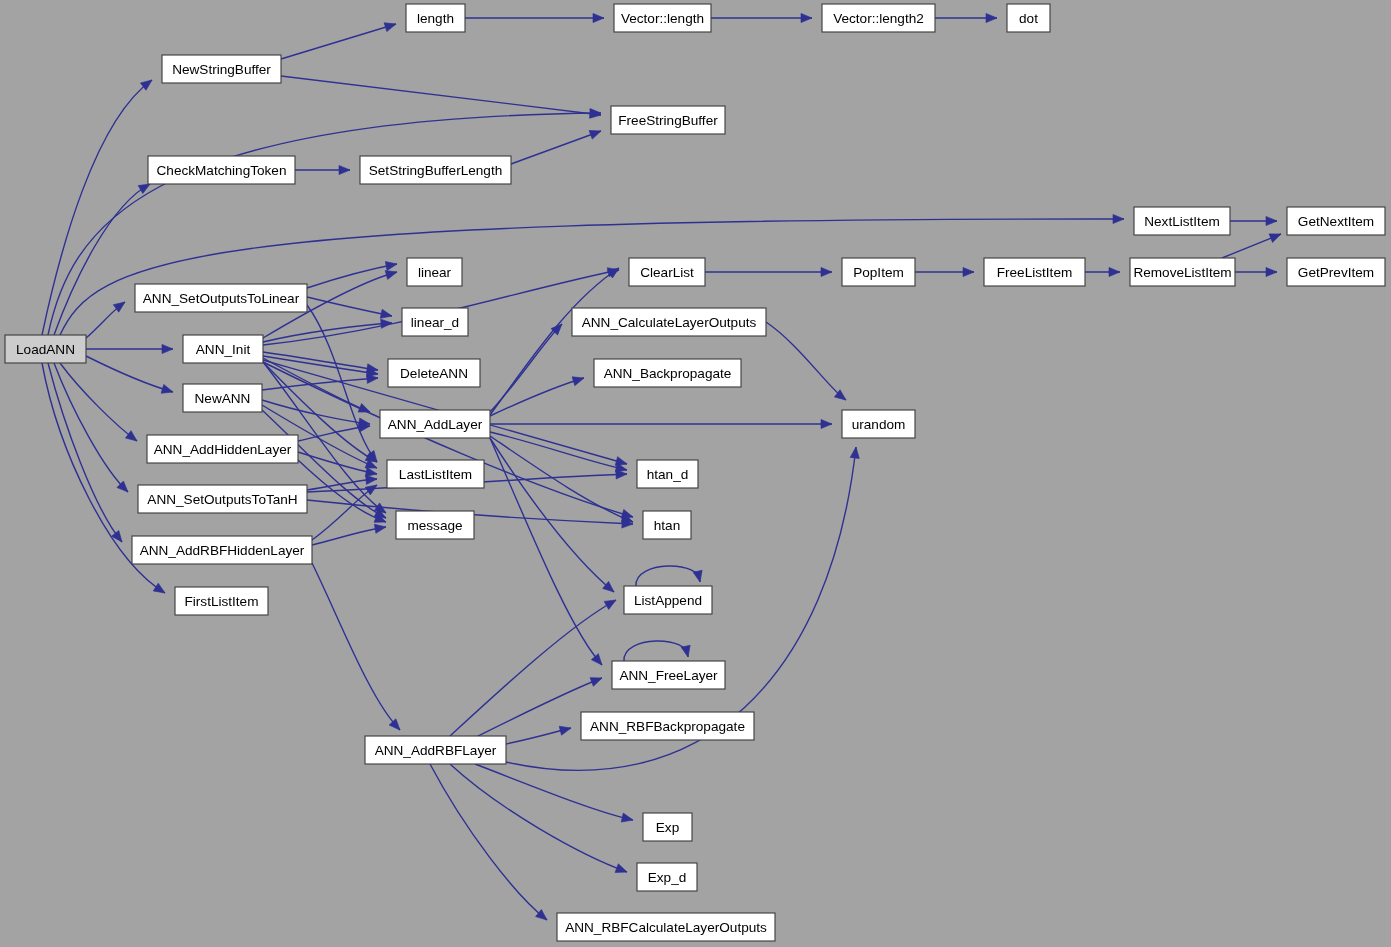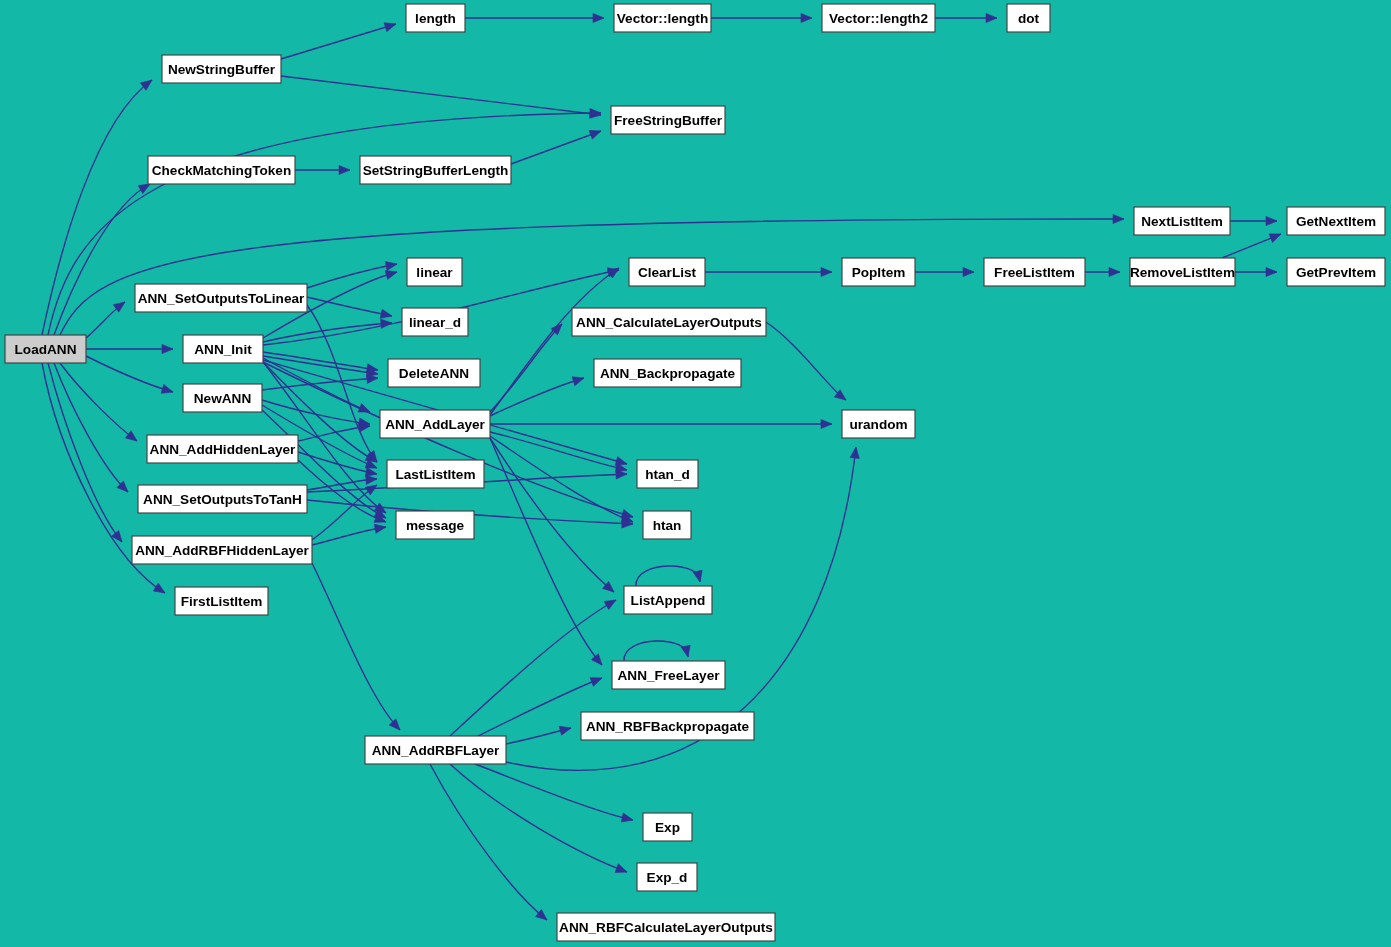--- a/index.html
+++ b/index.html
@@ -7,23 +7,22 @@
     padding: 0;
     background: #ffffff;
   }
   body {
     font-family: "Liberation Sans", sans-serif;
   }
   #graph-canvas {
     position: relative;
     width: 1391px;
     height: 947px;
-    background: #14b8a6;
+    background: #a3a3a3;
     overflow: hidden;
-    font-weight: bold;
   }
   #graph-svg {
     position: absolute;
     left: 0;
     top: 0;
     width: 1391px;
     height: 947px;
   }
   .edge-path {
     fill: none;

